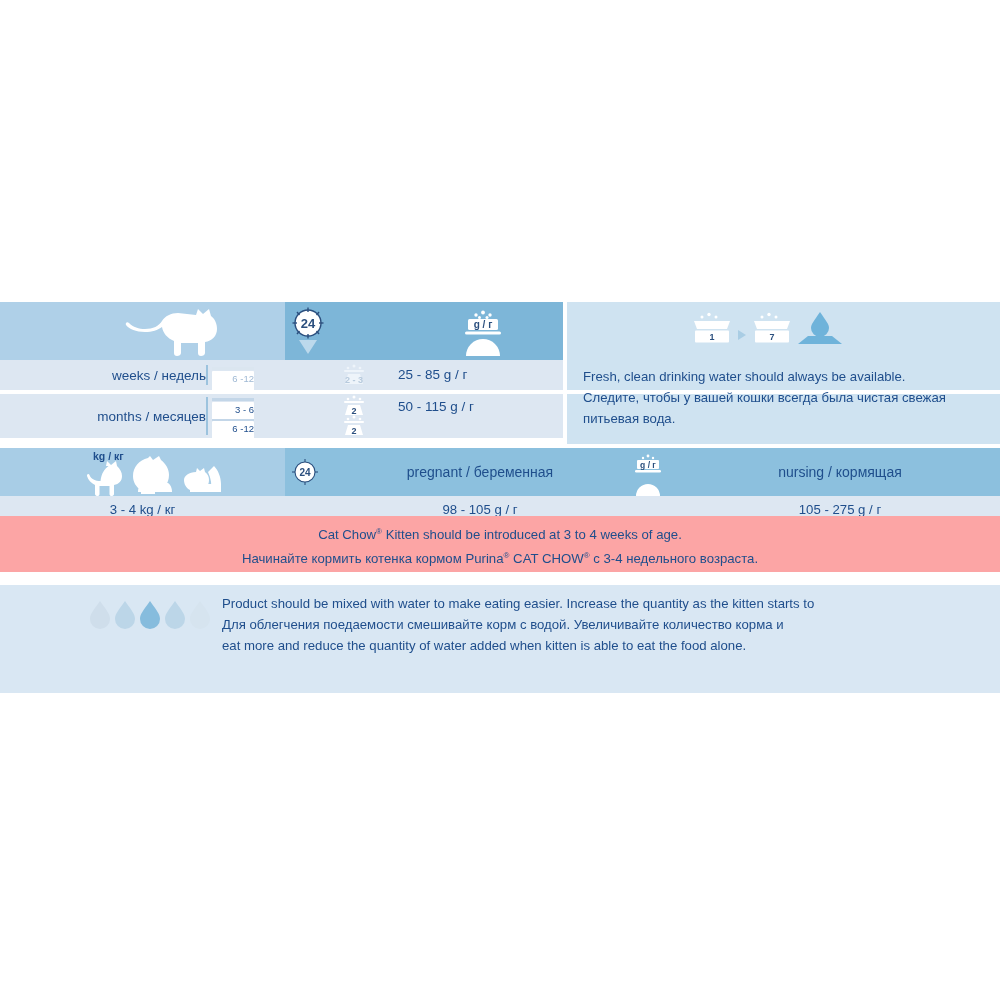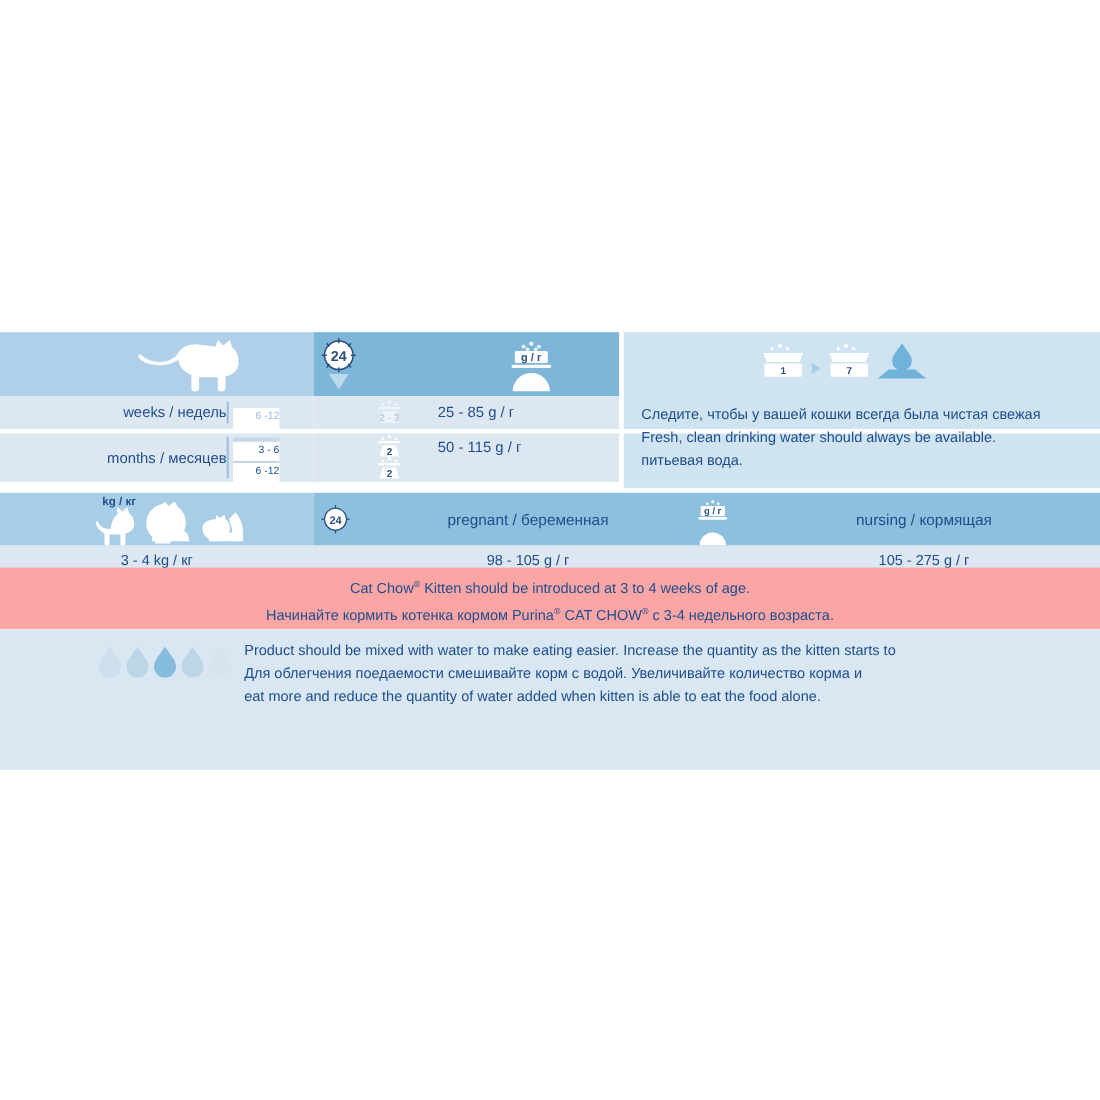--- a/index.html
+++ b/index.html
@@ -219,22 +219,22 @@
         <text x="23" y="19" font-family="'Liberation Sans',sans-serif" font-size="9" font-weight="bold" fill="#2b4f7e" text-anchor="middle">2</text>
       </svg>
     </div>
     <div class="c-gap"></div>
     <div class="c-right"></div>
     <div class="gcol" style="top:5px;">50 - 115 g / г</div>
     <div class="gcol" style="top:23px;margin-top:36px;">115 - 55 g / г</div>
   </div>
 
   <div class="sidenote">
+    <div>Fresh, clean drinking water should always be available.</div>
     <div>Следите, чтобы у вашей кошки всегда была чистая свежая</div>
-    <div>Fresh, clean drinking water should always be available.</div>
     <div>питьевая вода.</div>
   </div>
 
   <div style="position:absolute;left:567px;top:136px;width:433px;height:6px;background:#cfe3f1;"></div>
   <div class="sep" style="top:142px;"></div>
 
   <div class="wband" style="top:146px;">
     <div class="w-left"></div>
     <div class="w-right"></div>
 
@@ -306,21 +306,21 @@
     <div>
       <span>Cat Chow</span><span class="sup">®</span><span> Kitten should be introduced at 3 to 4 weeks of age.</span>
     </div>
     <div>
       <span>Начинайте кормить котенка кормом Purina</span><span class="sup">®</span><span> CAT CHOW</span><span class="sup">®</span><span> с 3-4 недельного возраста.</span>
     </div>
   </div>
 
   <div class="sep" style="top:270px;"></div>
 
-  <div class="mixband" style="top:270px;height:128px;">
+  <div class="mixband" style="top:283px;height:108px;">
     <div class="drops">
       <svg viewBox="0 0 124 34" width="124" height="34">
         <path d="M12 2 c7 10 10 13 10 18 a10 10 0 0 1 -20 0 c0 -5 3 -8 10 -18 z" fill="#cfdeeb"></path>
         <path d="M37 2 c7 10 10 13 10 18 a10 10 0 0 1 -20 0 c0 -5 3 -8 10 -18 z" fill="#bcd6e8"></path>
         <path d="M62 2 c7 10 10 13 10 18 a10 10 0 0 1 -20 0 c0 -5 3 -8 10 -18 z" fill="#86bcdd"></path>
         <path d="M87 2 c7 10 10 13 10 18 a10 10 0 0 1 -20 0 c0 -5 3 -8 10 -18 z" fill="#bcd6e8"></path>
         <path d="M112 2 c7 10 10 13 10 18 a10 10 0 0 1 -20 0 c0 -5 3 -8 10 -18 z" fill="#d6e4ef"></path>
       </svg>
     </div>
     <div class="mixtext">

